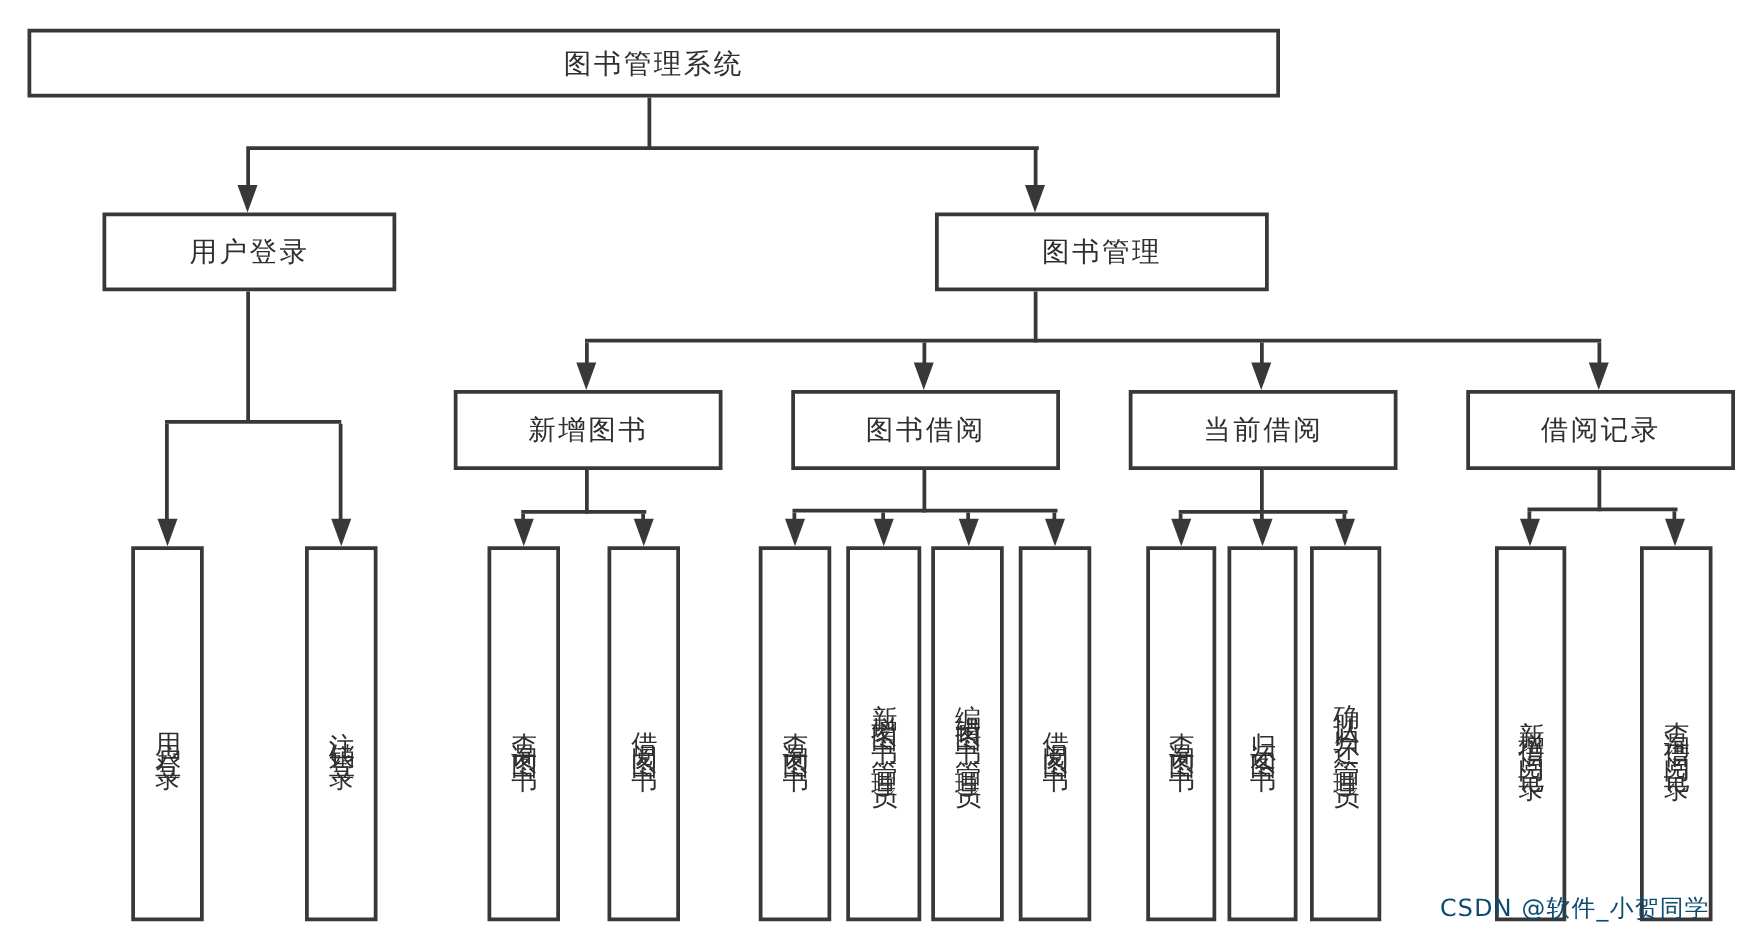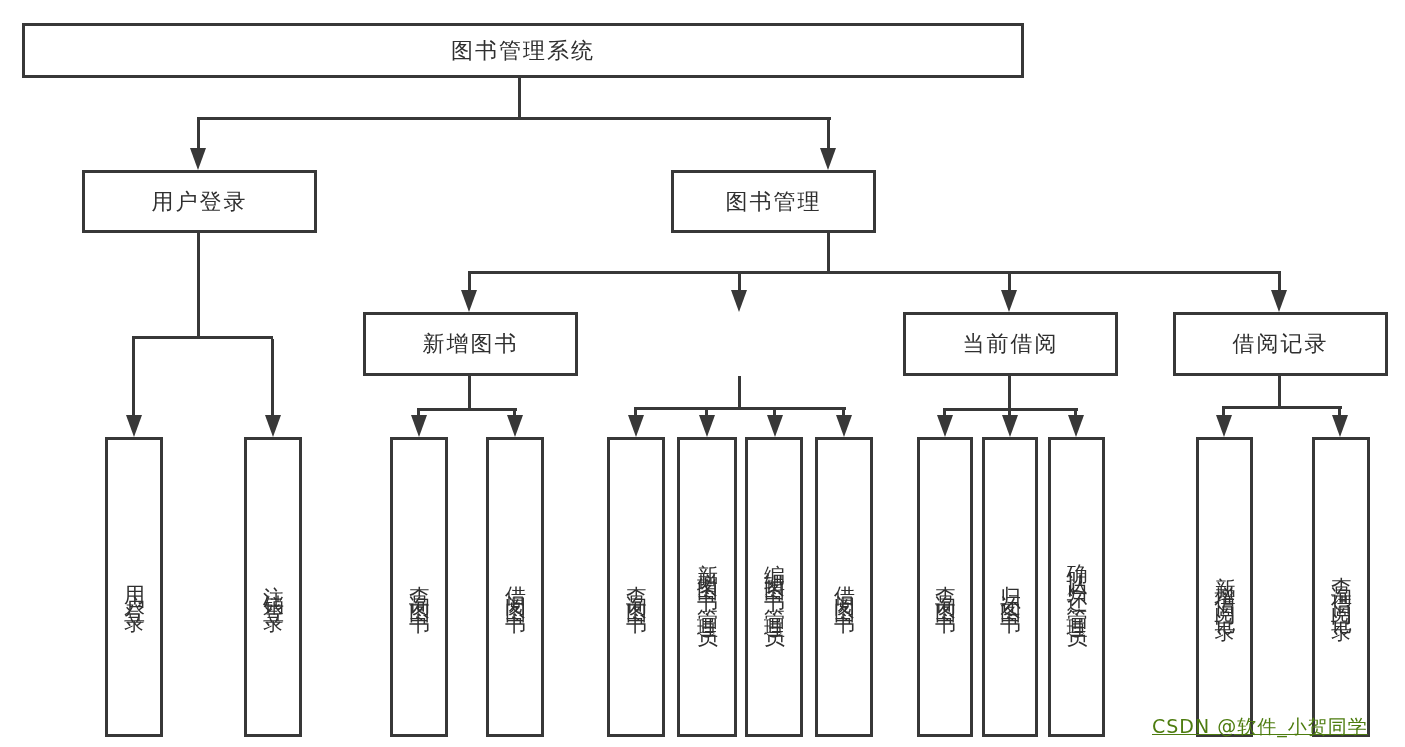--- a/index.html
+++ b/index.html
@@ -18,21 +18,21 @@
   }
   .vl{position:absolute;width:3px;background:#383838;z-index:1;}
   .hl{position:absolute;height:3px;background:#383838;z-index:1;}
   .arw{
     position:absolute;width:0;height:0;z-index:1;
     border-left:8px solid transparent;border-right:8px solid transparent;
     border-top:22px solid #383838;
   }
   .watermark{
     position:absolute;left:1152px;top:714px;z-index:5;
-    font-size:19px;color:#4d7c0f;letter-spacing:1px;white-space:nowrap;text-decoration:underline;
+    font-size:19px;color:#0c4a6e;letter-spacing:1px;white-space:nowrap;
   }
 </style>
 </head>
 <body>
 
 <div id="canvas">
 
   <div class="node" style="left:22px;top:13px;width:1002px;height:55px;margin-top:10px;">
     <span>图书管理系统</span>
   </div>
@@ -40,21 +40,21 @@
   <div class="vl" style="left:518px;top:68px;height:52px;"></div>
   <div class="hl" style="left:197px;top:117px;width:634px;"></div>
   <div class="vl" style="left:197px;top:120px;height:32px;"></div>
   <div class="arw" style="left:190px;top:148px;"></div>
   <div class="vl" style="left:827px;top:120px;height:32px;"></div>
   <div class="arw" style="left:820px;top:148px;"></div>
 
   <div class="node" style="left:82px;top:170px;width:235px;height:63px;">
     <span>用户登录</span>
   </div>
-  <div class="node" style="left:671px;top:170px;width:205px;height:63px;">
+  <div class="node" style="left:748px;top:170px;width:267px;height:63px;">
     <span>图书管理</span>
   </div>
 
   <div class="vl" style="left:197px;top:233px;height:103px;"></div>
   <div class="hl" style="left:132px;top:336px;width:141px;"></div>
   <div class="vl" style="left:132px;top:339px;height:78px;"></div>
   <div class="arw" style="left:126px;top:415px;"></div>
   <div class="vl" style="left:271px;top:339px;height:78px;"></div>
   <div class="arw" style="left:265px;top:415px;"></div>
 
@@ -64,20 +64,23 @@
   <div class="arw" style="left:461px;top:290px;"></div>
   <div class="vl" style="left:738px;top:274px;height:18px;"></div>
   <div class="arw" style="left:731px;top:290px;"></div>
   <div class="vl" style="left:1008px;top:274px;height:18px;"></div>
   <div class="arw" style="left:1001px;top:290px;"></div>
   <div class="vl" style="left:1278px;top:274px;height:18px;"></div>
   <div class="arw" style="left:1271px;top:290px;"></div>
 
   <div class="node" style="left:363px;top:312px;width:215px;height:64px;">
     <span>新增图书</span>
+  </div>
+  <div class="node" style="left:633px;top:312px;width:215px;height:64px;">
+    <span>图书借阅</span>
   </div>
   <div class="node" style="left:1173px;top:312px;width:215px;height:64px;">
     <span>借阅记录</span>
   </div>
   <div class="node" style="left:903px;top:312px;width:215px;height:64px;">
     <span>当前借阅</span>
   </div>
 
   <div class="vl" style="left:468px;top:376px;height:35px;"></div>
   <div class="hl" style="left:417px;top:408px;width:100px;"></div>

